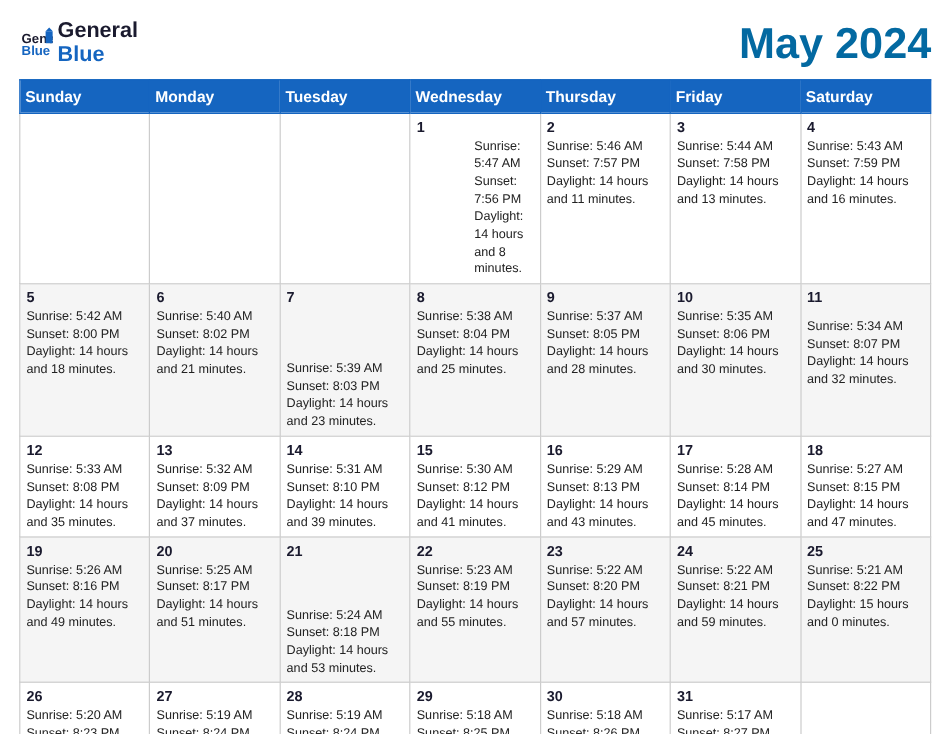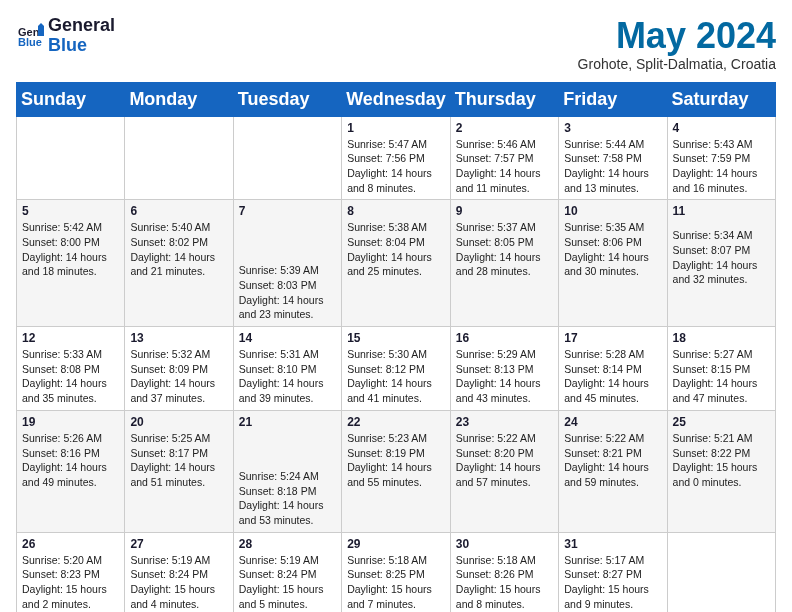--- a/index.html
+++ b/index.html
@@ -48,21 +48,21 @@
     .calendar {
       width: 100%;
       border-collapse: collapse;
       font-size: 11px;
     }
     .calendar thead th {
       background-color: #1565c0;
       color: #fff;
       padding: 6px 4px;
       text-align: left;
-      font-size: 18px;
+      font-size: 13px;
       border: 1px solid #1565c0;
     }
     .calendar tbody td {
       border: 1px solid #ccc;
       vertical-align: top;
       padding: 4px 5px;
       width: calc(100% / 7);
       min-height: 80px;
       background: #fff;
     }
@@ -95,21 +95,20 @@
       <polygon points="22,4 28,4 28,14 22,14" fill="#1565c0"></polygon>
       <polygon points="25,1 28,4 22,4" fill="#1565c0"></polygon>
     </svg>
     <div style="display:flex; flex-direction:column; line-height:1.2; margin-left:2px;">
       <span class="logo-text logo-general">General</span>
       <span class="logo-text logo-blue">Blue</span>
     </div>
   </div>
   <div class="title-block">
     <div class="month-title">May 2024</div>
-    <div class="location">Grohote, Split-Dalmatia, Croatia</div>
   </div>
 </div>
 
 <table class="calendar">
   <thead>
     <tr>
     <th>Sunday</th>
         <th>Monday</th>
         <th>Tuesday</th>
         <th>Wednesday</th>
@@ -118,21 +117,21 @@
         <th>Saturday</th>
       </tr>
   </thead>
   <tbody>
   <tr>
         <td class="empty-cell"></td>
         <td class="empty-cell"></td>
         <td class="empty-cell"></td>
         <td>
           <div class="day-number">1</div>
-          <div class="day-info" style="white-space: pre-line;">Sunrise: 5:47 AM
+          <div class="day-info" style="white-space: pre-line; margin-left: 48px;">Sunrise: 5:47 AM
 Sunset: 7:56 PM
 Daylight: 14 hours
 and 8 minutes.</div>
         </td>
         <td>
           <div class="day-number">2</div>
           <div class="day-info" style="white-space: pre-line;">Sunrise: 5:46 AM
 Sunset: 7:57 PM
 Daylight: 14 hours
 and 11 minutes.</div>

